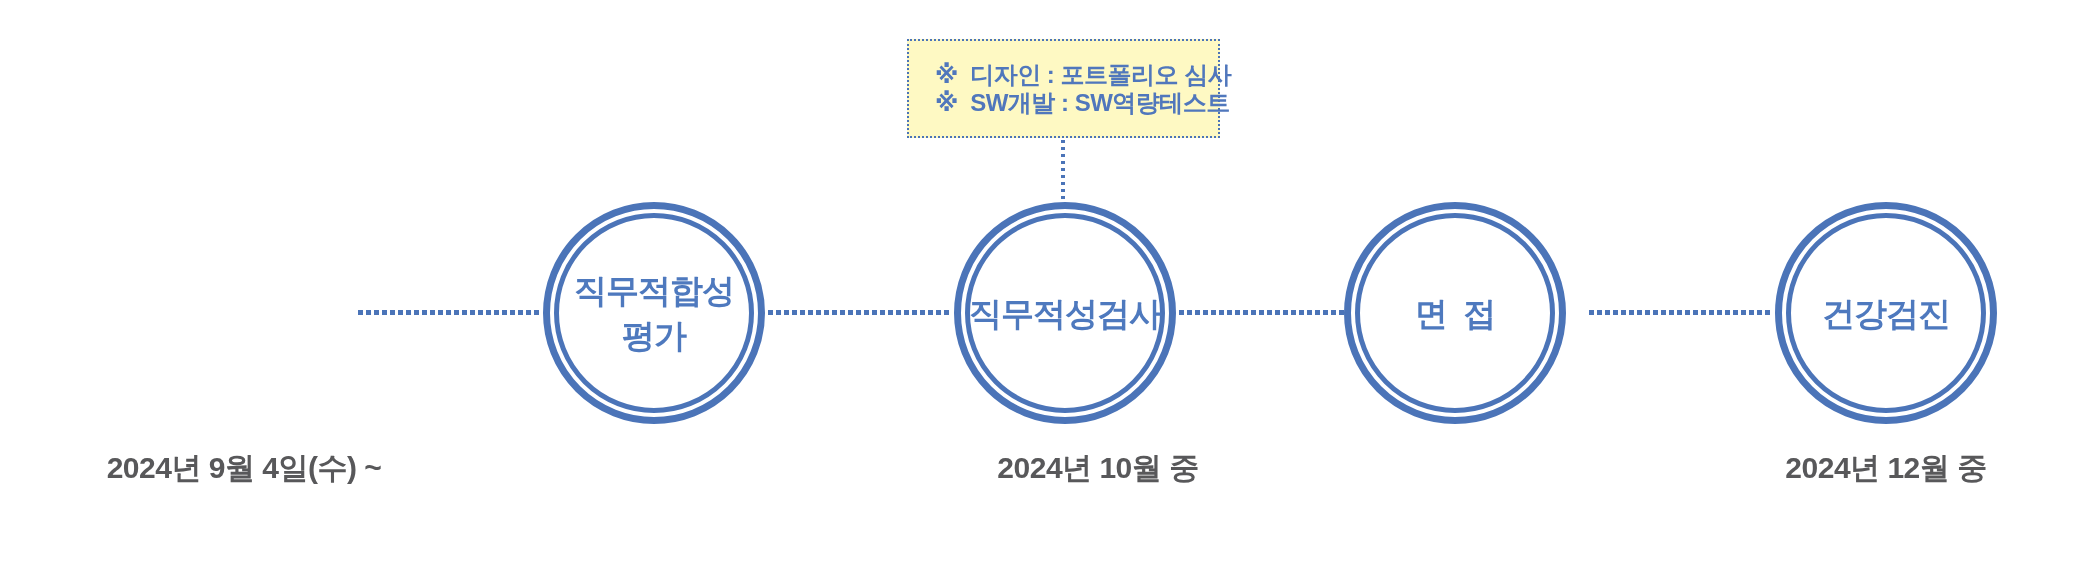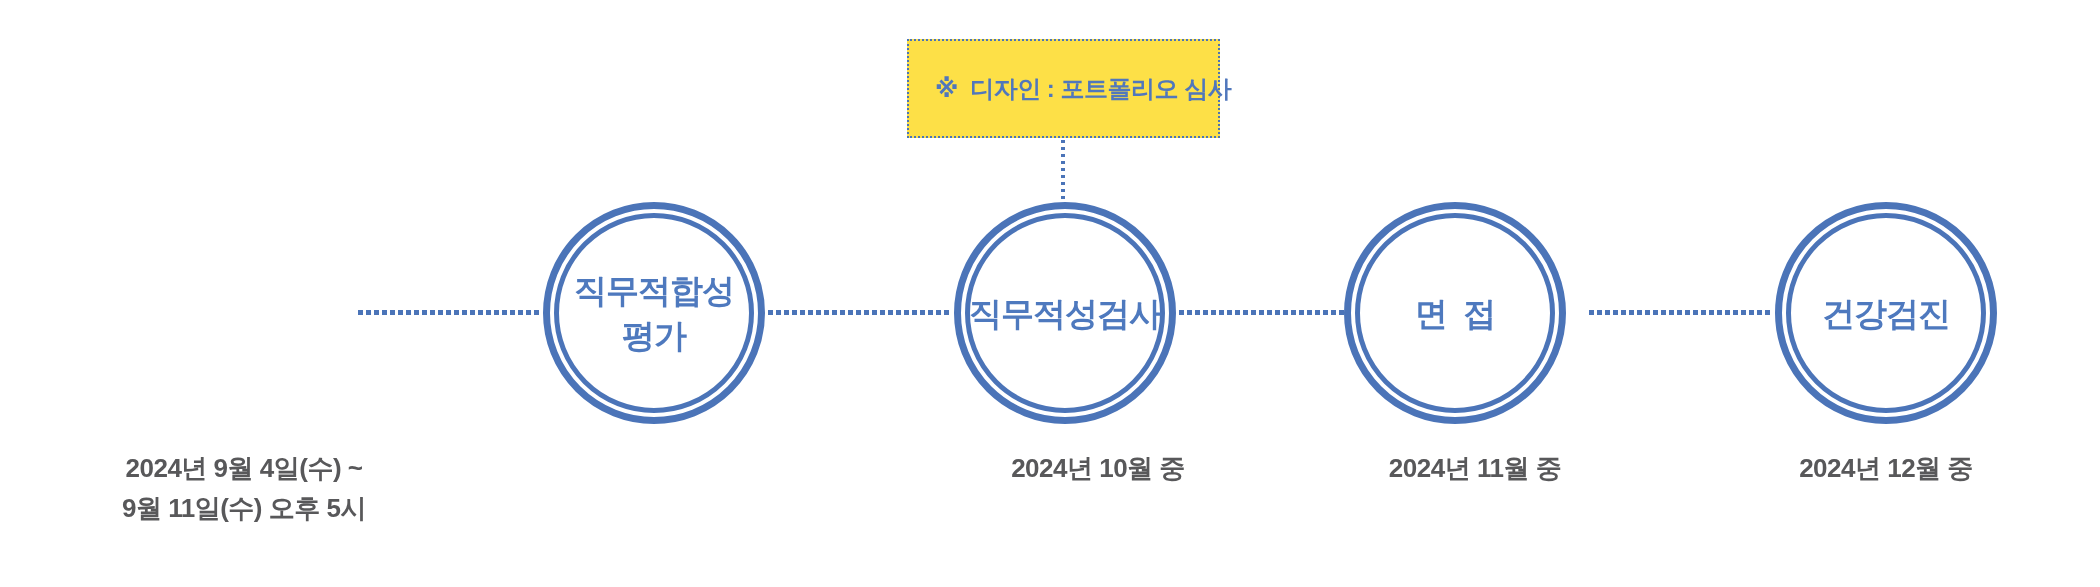--- a/index.html
+++ b/index.html
@@ -57,21 +57,21 @@
     left: 907px;
     top: 39px;
     width: 313px;
     height: 99px;
     box-sizing: border-box;
     border: 2px dotted var(--accent, #4B74B8);
     display: flex;
     flex-direction: column;
     justify-content: center;
     padding-left: 26px;
-    background: #fde047;
+    background: #fef9c3;
   }
   .callout-line {
     color: var(--callout-text, #5077BC);
     font-size: 24px;
     font-weight: bold;
     line-height: 28px;
     white-space: pre;
     letter-spacing: -0.5px;
   }
 
@@ -86,45 +86,45 @@
       var(--accent, #4B74B8) 0 3px, transparent 3px 7px);
   }
 
   
   .date {
     position: absolute;
     top: 448px;
     width: 440px;
     text-align: center;
     color: var(--date-text, #58585A);
-    font-size: 26px;
+    font-size: 30px;
     font-weight: bold;
     line-height: 40px;
     letter-spacing: -0.5px;
   }
   .date-line { white-space: pre; }
 </style>
 </head>
 <body>
 
 <div class="stage">
 
   <div class="callout">
     <div class="callout-line">※  디자인 : 포트폴리오 심사</div>
+    <div class="callout-line">※  SW개발 : SW역량테스트</div>
   </div>
   <div class="vline"></div>
 
   <div class="connector" style="left:358px;width:182px"></div>
   <div class="connector" style="left:768px;width:183px"></div>
   <div class="connector" style="left:1179px;width:182px"></div>
   <div class="connector" style="left:1589px;width:183px"></div>
 
   <div class="date" style="left:24px">
     <div class="date-line">2024년 9월 4일(수) ~</div>
-    <div class="date-line">9월 11일(수) 오후 5시</div>
   </div>
 
   <div class="circle" style="left:954px">
     <div class="ring-inner">
       <div class="label">
         <div class="label-line">직무적성검사</div>
       </div>
     </div>
   </div>
 
@@ -140,23 +140,20 @@
     <div class="date-line">2024년 10월 중</div>
   </div>
 
   <div class="circle" style="left:1344px">
     <div class="ring-inner">
       <div class="label">
         <div class="label-line">면  접</div>
       </div>
     </div>
   </div>
-  <div class="date" style="left:1255px">
-    <div class="date-line">2024년 11월 중</div>
-  </div>
 
   <div class="circle" style="left:1775px">
     <div class="ring-inner">
       <div class="label">
         <div class="label-line">건강검진</div>
       </div>
     </div>
   </div>
   <div class="date" style="left:1666px">
     <div class="date-line">2024년 12월 중</div>

